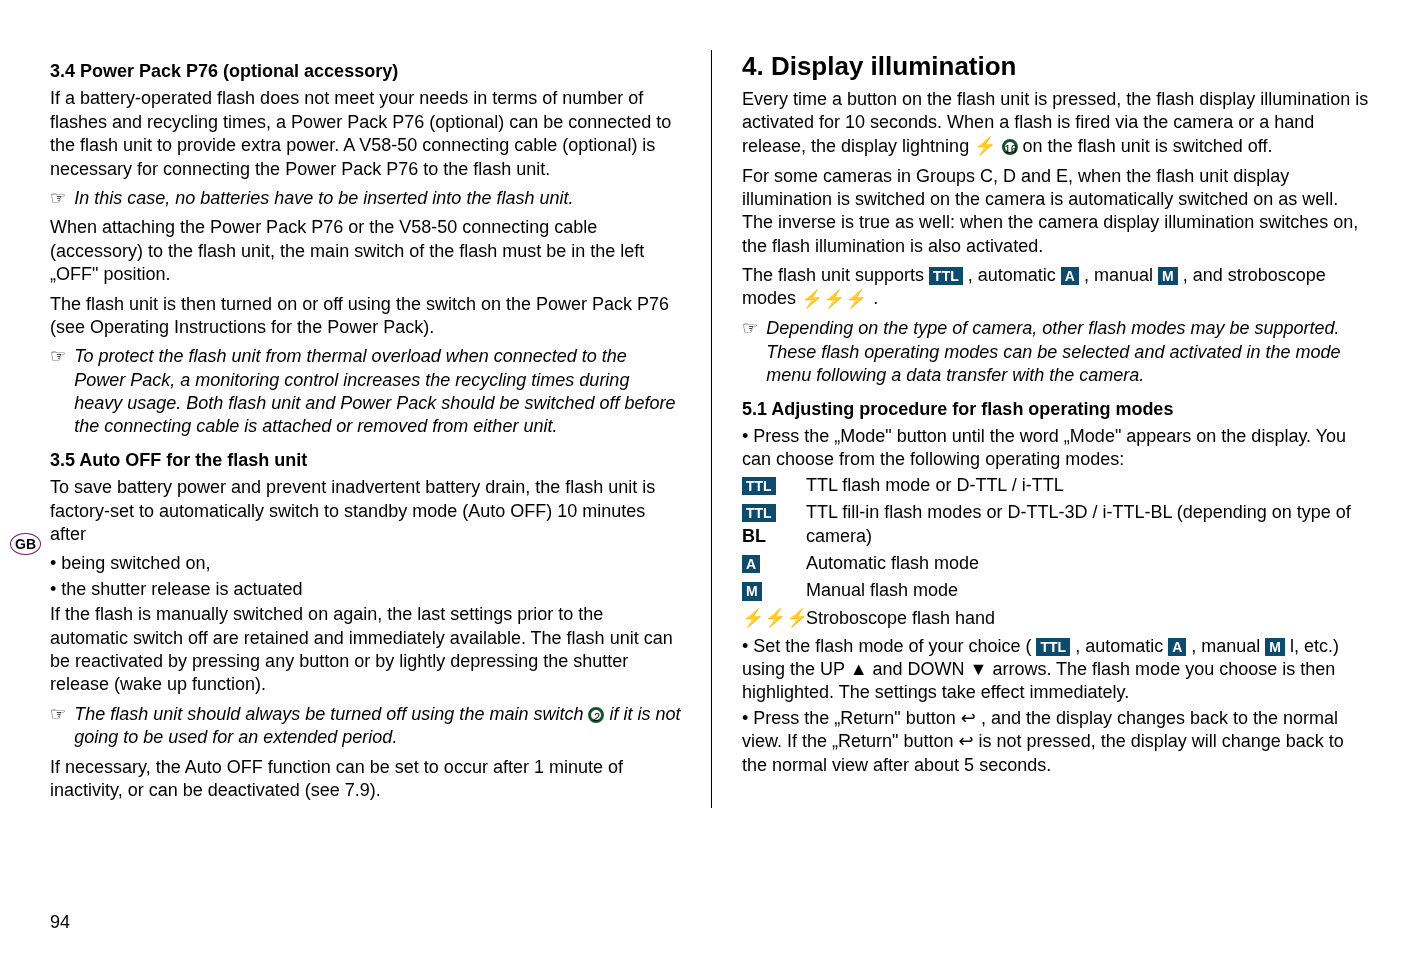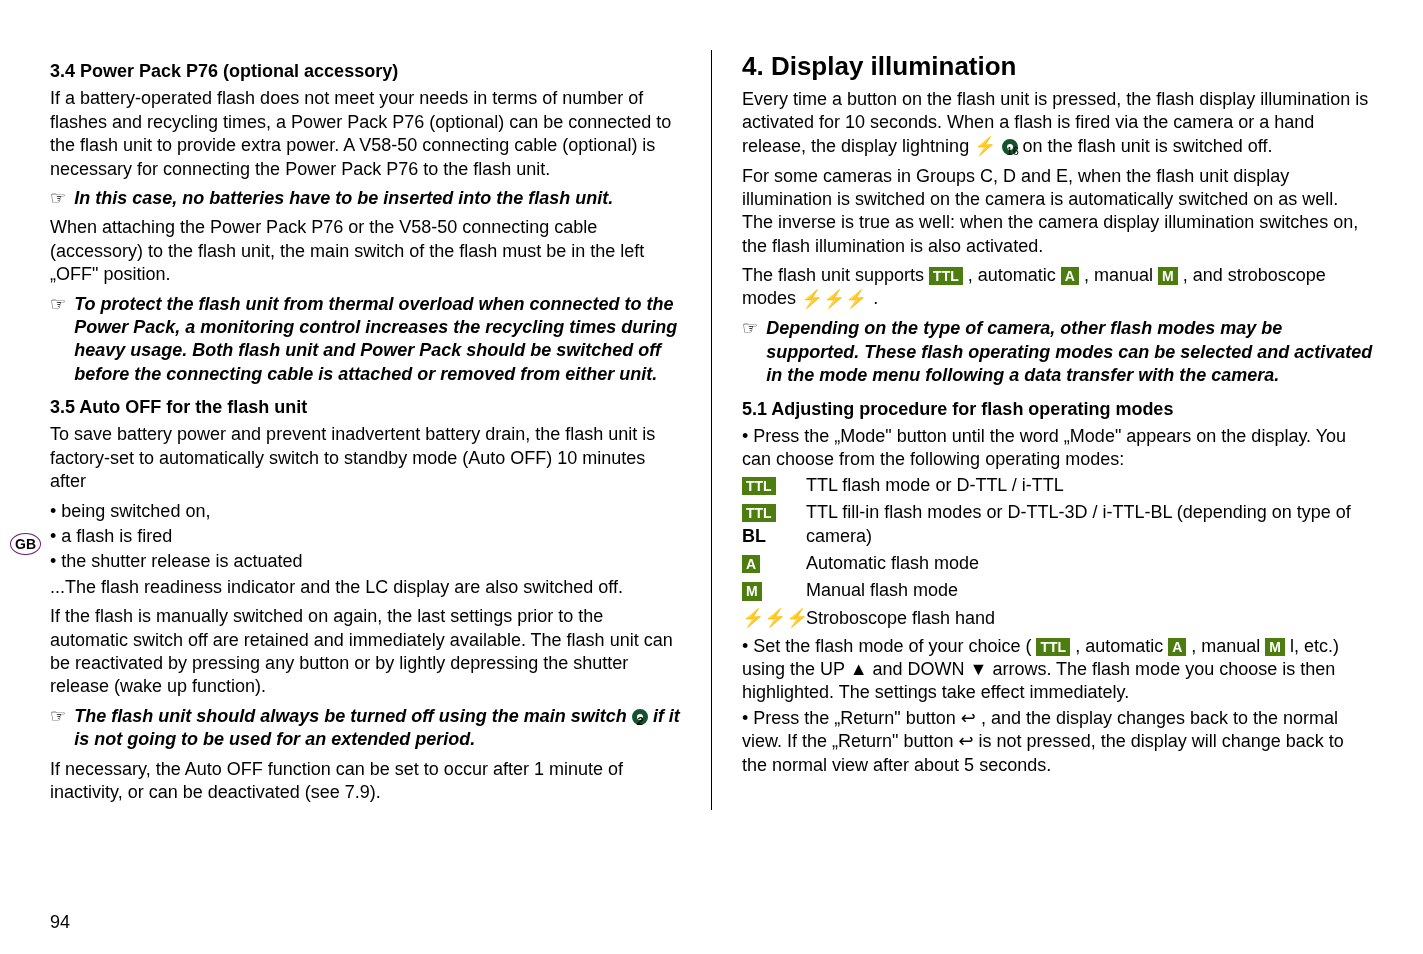--- a/index.html
+++ b/index.html
@@ -5,59 +5,58 @@
   * { margin: 0; padding: 0; box-sizing: border-box; }
   body { font-family: Arial, Helvetica, sans-serif; font-size: 15px; line-height: 1.3; width: 1423px; height: 954px; background: #fff; color: #000; position: relative; }
   .page { display: flex; padding: 50px 50px 20px 50px; gap: 20px; }
   .col { flex: 1; }
   .divider { width: 1px; background: #000; margin: 0 10px; }
   h2 { font-size: 26px; font-weight: bold; margin-bottom: 4px; font-family: 'Arial Narrow', Arial, sans-serif; font-stretch: condensed; }
   h3 { font-size: 18px; font-weight: bold; margin-top: 10px; margin-bottom: 4px; font-family: 'Arial Narrow', Arial, sans-serif; font-stretch: condensed; }
   p { margin-bottom: 6px; font-family: 'Arial Narrow', Arial, sans-serif; font-stretch: condensed; font-size: 18px; }
   .note { display: flex; gap: 8px; margin-bottom: 6px; font-family: 'Arial Narrow', Arial, sans-serif; font-stretch: condensed; font-size: 18px; }
   .note .hand { flex-shrink: 0; font-size: 18px; }
-  .note .txt { font-style: italic; font-weight: bold; }
+  .note .txt { font-style: italic; font-weight: normal; }
   ul { list-style: none; }
   li { margin-bottom: 2px; font-family: 'Arial Narrow', Arial, sans-serif; font-stretch: condensed; font-size: 18px; }
   .bullet::before { content: "• "; }
   .gb { position: absolute; left: 10px; top: 533px; border: 1px solid #701a75; border-radius: 50%; padding: 1px 4px; font-size: 14px; font-weight: bold; }
   .pagenum { position: absolute; left: 50px; bottom: 20px; font-size: 18px; font-family: 'Arial Narrow', Arial, sans-serif; font-stretch: condensed; }
-  .badge { display: inline-block; background: #4d7c0f; color: #fff; font-weight: bold; padding: 0 4px; font-size: 14px; vertical-align: middle; }
+  .badge { display: inline-block; background: #0c4a6e; color: #fff; font-weight: bold; padding: 0 4px; font-size: 14px; vertical-align: middle; }
   .glyph { display: inline-block; vertical-align: middle; }
   .modelist { margin-left: 0; }
   .moderow { display: flex; gap: 14px; margin-bottom: 4px; font-family: 'Arial Narrow', Arial, sans-serif; font-stretch: condensed; font-size: 18px; align-items: flex-start; }
   .moderow .ic { width: 50px; flex-shrink: 0; }
-  .circled { display: inline-block; border: 5px solid #14532d; border-radius: 50%; width: 16px; height: 16px; font-size: 11px; text-align: center; line-height: 14px; vertical-align: middle; }
+  .circled { display: inline-block; border: 3px solid #14532d; border-radius: 50%; width: 16px; height: 16px; font-size: 11px; text-align: center; line-height: 14px; vertical-align: middle; }
 </style>
 </head>
 <body>
 
 <div class="gb">GB</div>
 
 <div class="page">
   <div class="col">
     <h3>3.4 Power Pack P76 (optional accessory)</h3>
     <p>If a battery-operated flash does not meet your needs in terms of number of flashes and recycling times, a Power Pack P76 (optional) can be connected to the flash unit to provide extra power. A V58-50 connecting cable (optional) is necessary for connecting the Power Pack P76 to the flash unit.</p>
     <div class="note">
       <span class="hand">☞</span>
       <span class="txt">In this case, no batteries have to be inserted into the flash unit.</span>
     </div>
     <p>When attaching the Power Pack P76 or the V58-50 connecting cable (accessory) to the flash unit, the main switch of the flash must be in the left „OFF" position.</p>
+    <p>The flash unit is then turned on or off using the switch on the Power Pack P76 (see Operating Instructions for the Power Pack).</p>
     <div class="note">
       <span class="hand">☞</span>
       <span class="txt">To protect the flash unit from thermal overload when connected to the Power Pack, a monitoring control increases the recycling times during heavy usage. Both flash unit and Power Pack should be switched off before the connecting cable is attached or removed from either unit.</span>
     </div>
     <h3>3.5 Auto OFF for the flash unit</h3>
     <p>To save battery power and prevent inadvertent battery drain, the flash unit is factory-set to automatically switch to standby mode (Auto OFF) 10 minutes after</p>
     <ul>
       <li class="bullet">being switched on,</li>
-      <li class="bullet">a flash is fired</li>
       <li class="bullet">the shutter release is actuated</li>
     </ul>
-    <p>...The flash readiness indicator and the LC display are also switched off.</p>
     <p>If the flash is manually switched on again, the last settings prior to the automatic switch off are retained and immediately available. The flash unit can be reactivated by pressing any button or by lightly depressing the shutter release (wake up function).</p>
     <div class="note">
       <span class="hand">☞</span>
       <span class="txt">
         <span>The flash unit should always be turned off using the main switch </span><span class="circled">2</span><span> if it is not going to be used for an extended period.</span>
       </span>
     </div>
     <p>If necessary, the Auto OFF function can be set to occur after 1 minute of inactivity, or can be deactivated (see 7.9).</p>
   </div>
 

